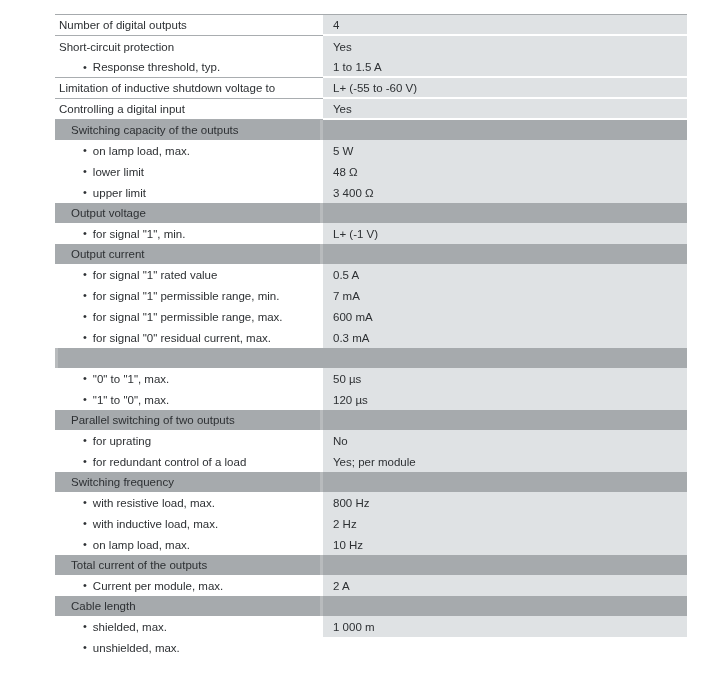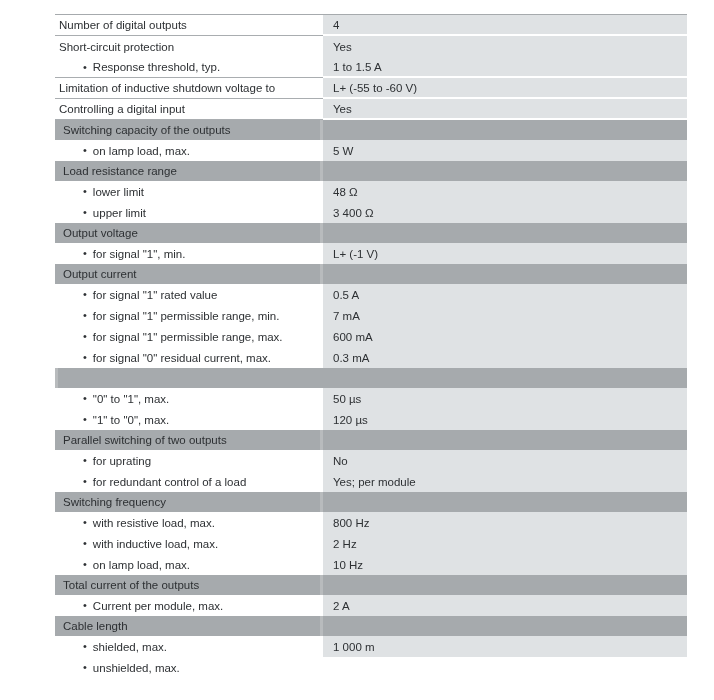--- a/index.html
+++ b/index.html
@@ -24,21 +24,21 @@
     left: 55px; top: 14px;
     width: 632px;
     border-top: 1px solid var(--top-border);
     font-size: 11.5px;
   }
   .header-row { display: flex; height: 20px; }
   .h-label {
     width: 265px; height: 20px;
     background: var(--header-bg);
     display: flex; align-items: center;
-    padding-left: 8px;
+    padding-left: 16px;
     white-space: nowrap;
   }
   .h-gap { width: 3px; height: 20px; background: var(--header-gap); }
   .h-value { flex: 1; height: 20px; background: var(--header-bg); }
   .data-row { display: flex; height: 21px; }
   .label-cell {
     width: 265px; height: 21px;
     background: #ffffff;
     display: flex; align-items: center;
     padding-left: 4px;
@@ -118,27 +118,20 @@
     <div class="data-row">
       <div class="label-cell indent">
         <span class="bullet">•</span>
         <span class="label-text">on lamp load, max.</span>
       </div>
       <div class="gap"></div>
       <div class="value-cell">
         <span class="value-text">5 W</span>
       </div>
     </div>
-    <div class="header-row">
-      <div class="h-label">
-        <span class="h-text">Load resistance range</span>
-      </div>
-      <div class="h-gap"></div>
-      <div class="h-value"></div>
-    </div>
     <div class="data-row">
       <div class="label-cell indent">
         <span class="bullet">•</span>
         <span class="label-text">lower limit</span>
       </div>
       <div class="gap"></div>
       <div class="value-cell">
         <span class="value-text">48 Ω</span>
       </div>
     </div>

